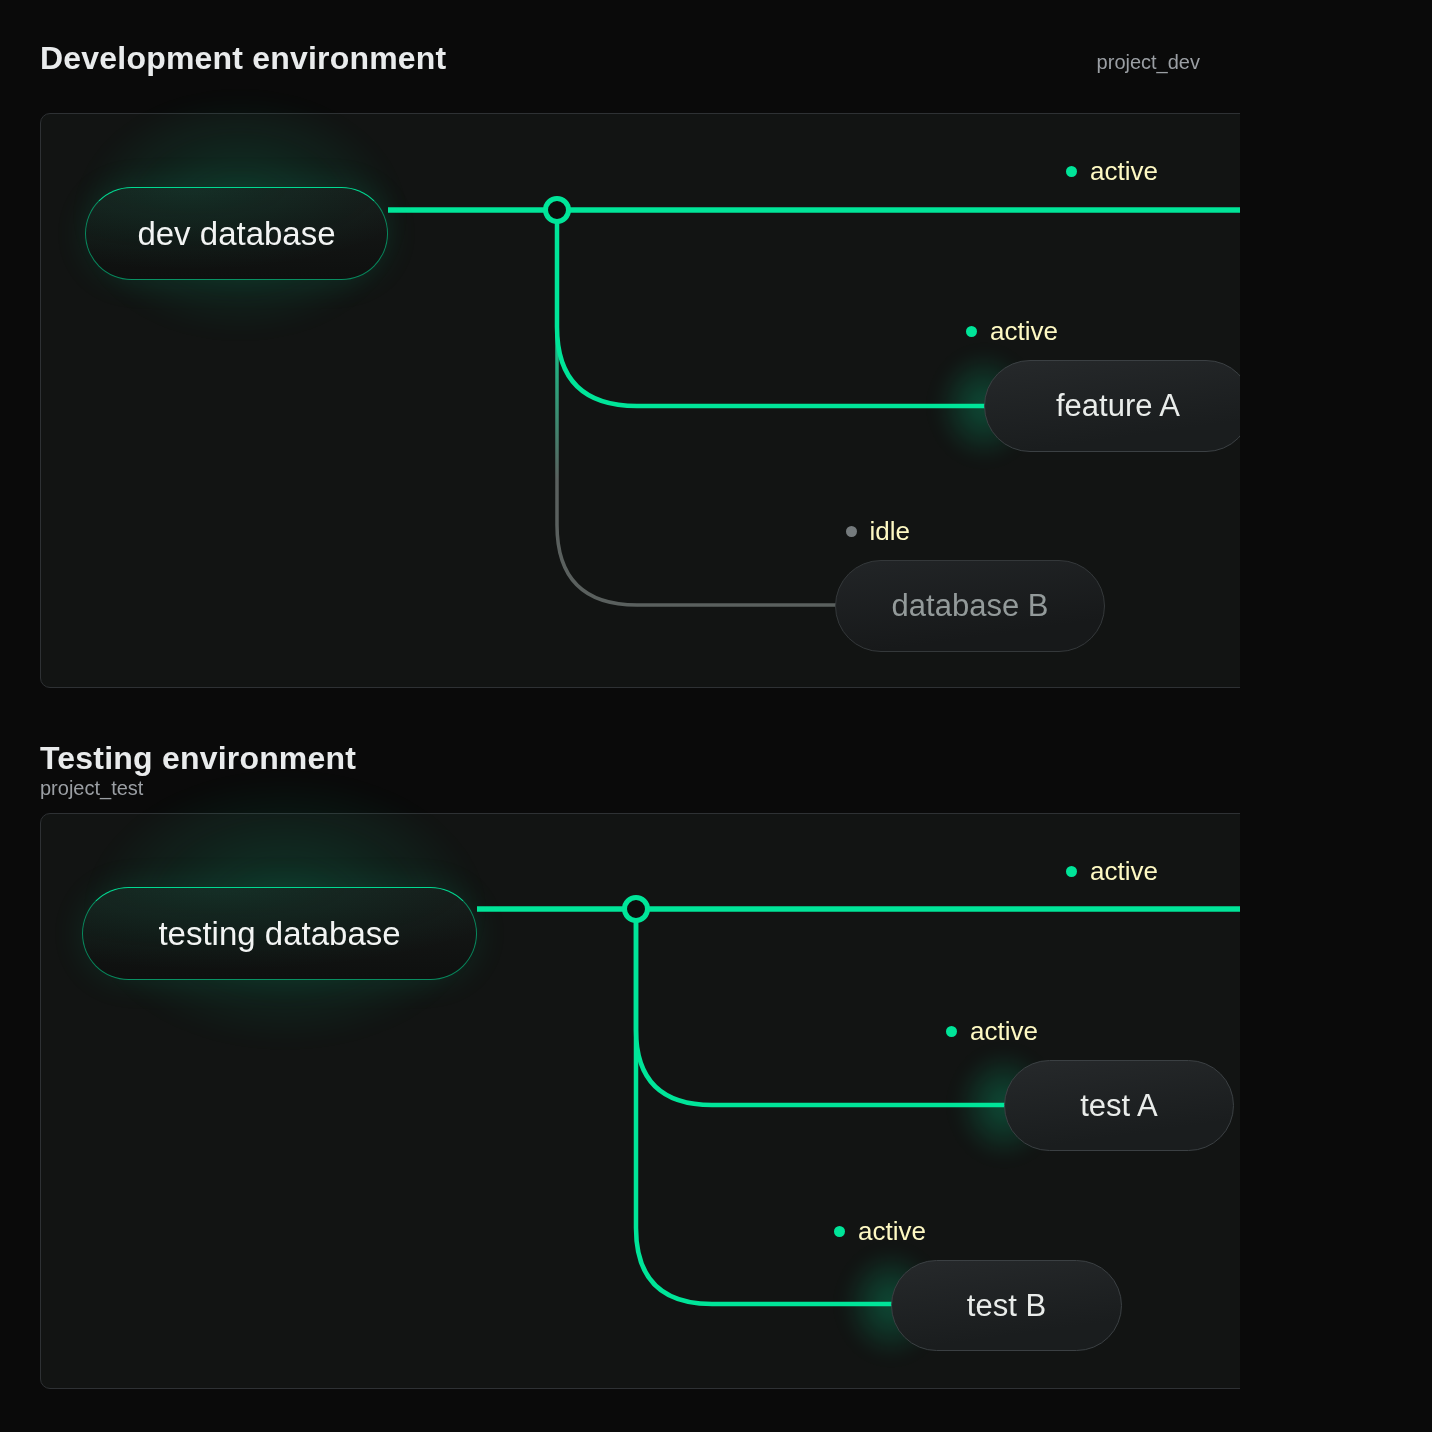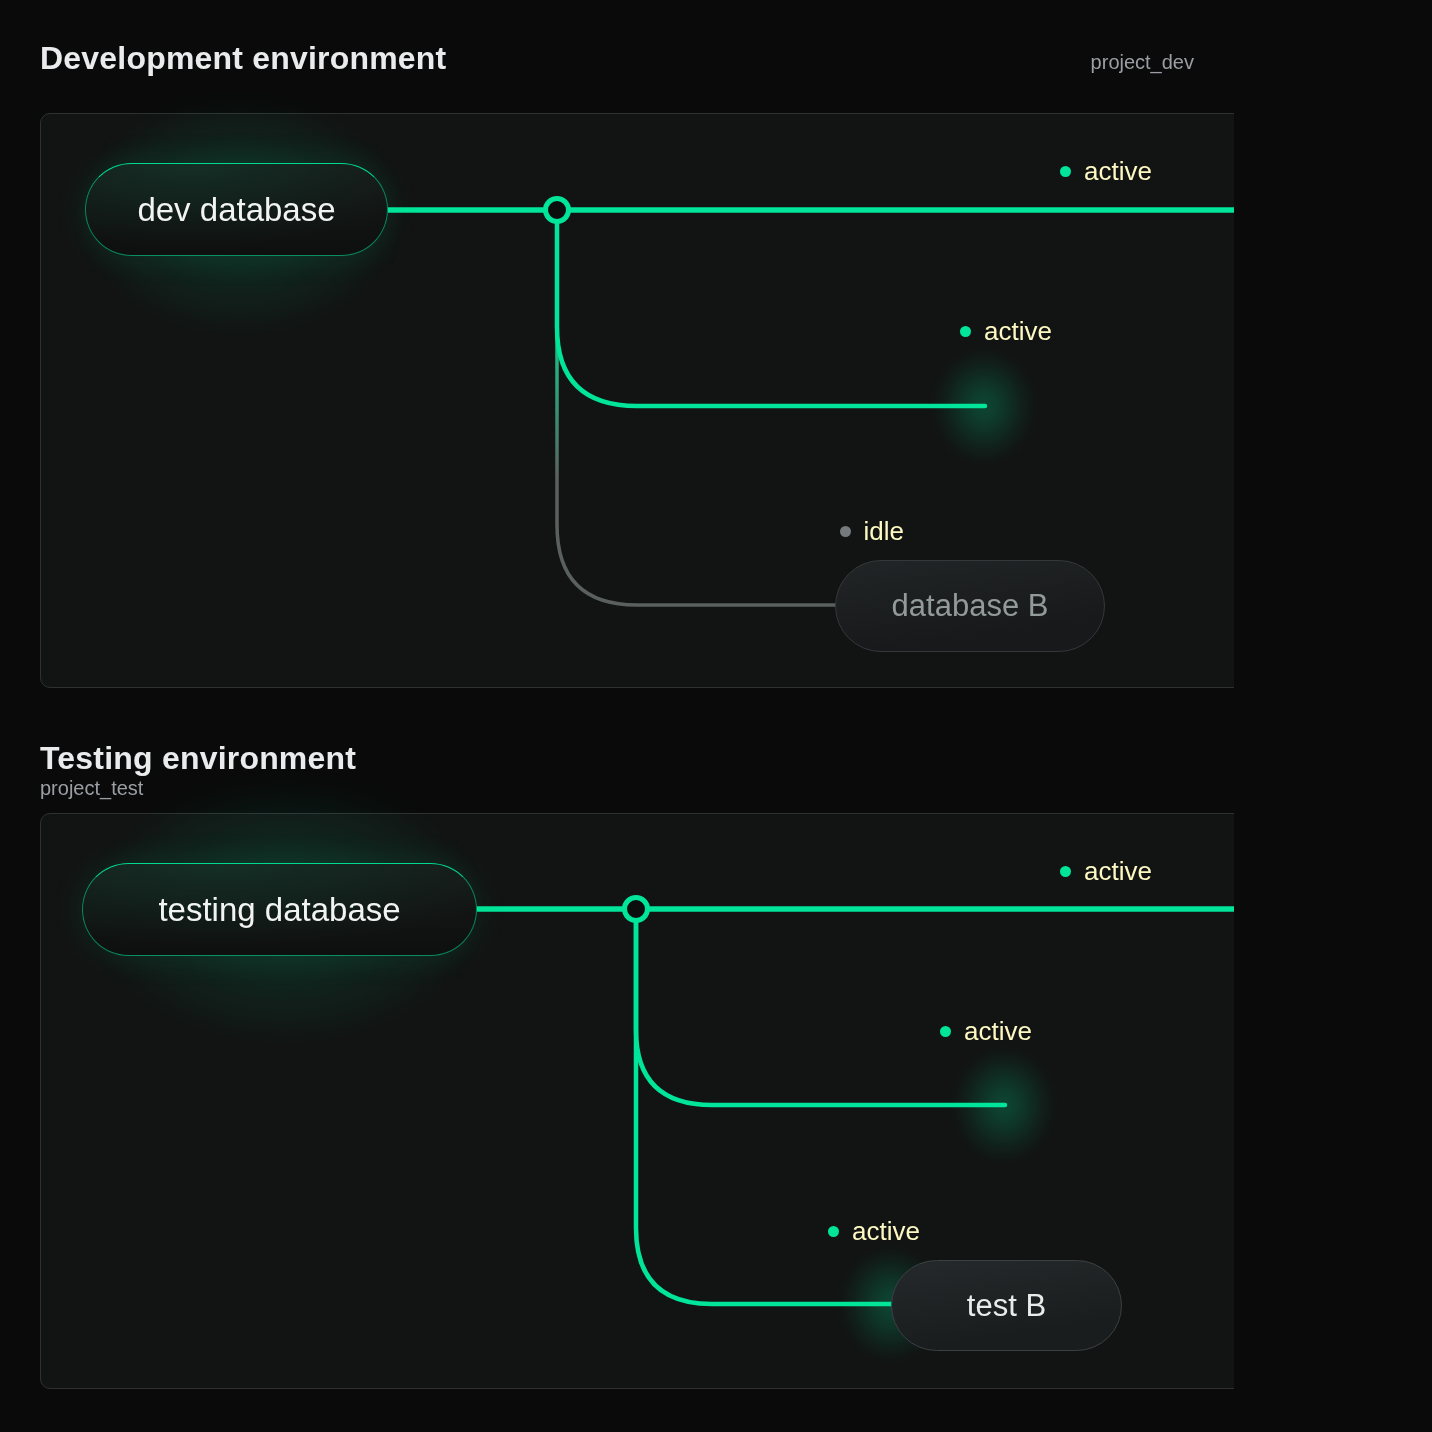--- a/index.html
+++ b/index.html
@@ -1,19 +1,20 @@
 <!DOCTYPE html>
 <html><head>
 <meta charset="utf-8">
 <style>
   html,body{margin:0;padding:0;background:#0a0a0a;}
   .page{
     position:relative;width:1234px;height:1432px;overflow:hidden;
     background:#0a0a0a;
     font-family:"Liberation Sans", sans-serif;
+    padding-left:6px;
     -webkit-font-smoothing:antialiased;
   }
   
   .hdr{position:absolute;left:40px;right:40px;display:flex;justify-content:space-between;align-items:baseline;}
   .hdr1{top:40px;}
   .hdr2{top:740px;flex-direction:column;}
   .hdr .title{font-size:32px;font-weight:600;color:#e9ebec;letter-spacing:.2px;}
   .hdr .project{font-size:20px;font-weight:400;color:#9b9fa4;}
   
   .panel{
@@ -42,20 +43,21 @@
     border-radius:999px;box-sizing:border-box;white-space:nowrap;
   }
   .pill-db{
     border:1.5px solid rgba(0,229,153,.55);
     border-top-color:rgba(0,229,153,.95);
     background:
       radial-gradient(130% 150% at 35% 0%, rgba(0,229,153,.10), rgba(0,229,153,0) 60%),
       linear-gradient(180deg,#171a19,#0e100f);
     color:#f2f4f3;font-size:33px;
     box-shadow:0 0 34px rgba(0,229,153,.10);
+    margin-top:24px;
   }
   .pill-branch{
     border:1.5px solid #3b4043;
     background:linear-gradient(172deg,#26292b 0%,#1a1d1e 75%);
     color:#e9ecea;font-size:31px;
   }
   .pill-idle{
     border:1.5px solid #34383a;
     background:linear-gradient(172deg,#222527 0%,#17191a 75%);
     color:#939a9a;
@@ -121,22 +123,24 @@
   <div class="hdr hdr1">
     <div class="title">Development environment</div>
     <div class="project">project_dev</div>
   </div>
   <div class="hdr hdr2">
     <div class="title">Testing environment</div>
     <div class="project">project_test</div>
   </div>
 
   <div class="pill pill-db db1">dev database</div>
+  <div class="pill pill-branch fA">feature A</div>
   <div class="pill pill-branch pill-idle fB">database B</div>
   <div class="pill pill-db db2">testing database</div>
+  <div class="pill pill-branch tA">test A</div>
   <div class="pill pill-branch tB">test B</div>
 
   <div class="status s-main1">
     <span class="dot"></span>
     <span>active</span>
   </div>
   <div class="status s-fA">
     <span class="dot"></span>
     <span>active</span>
   </div>

